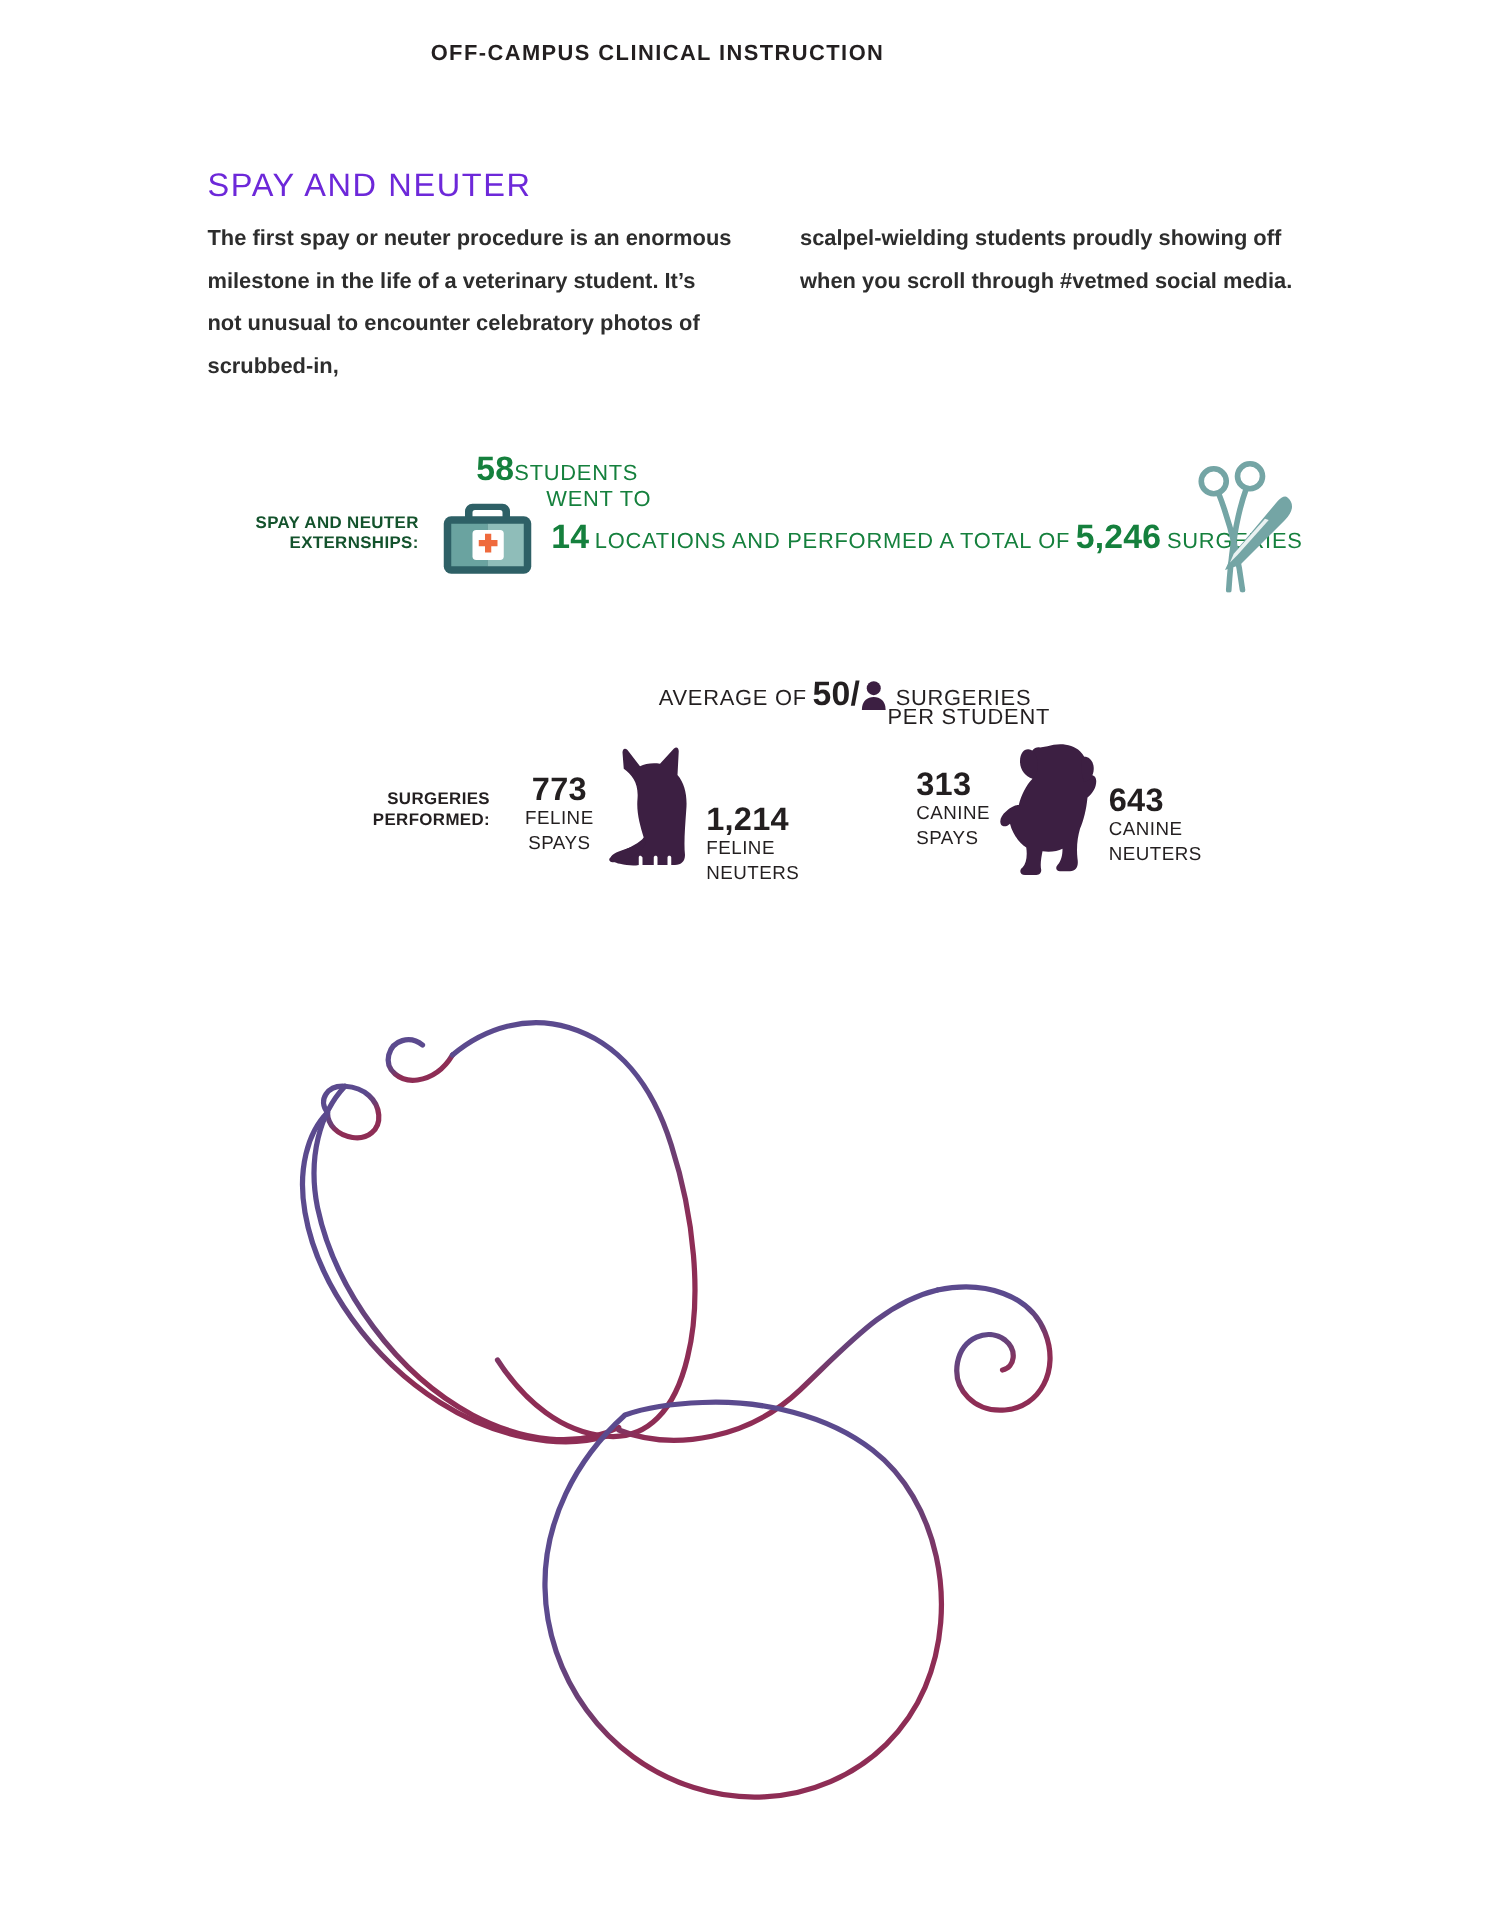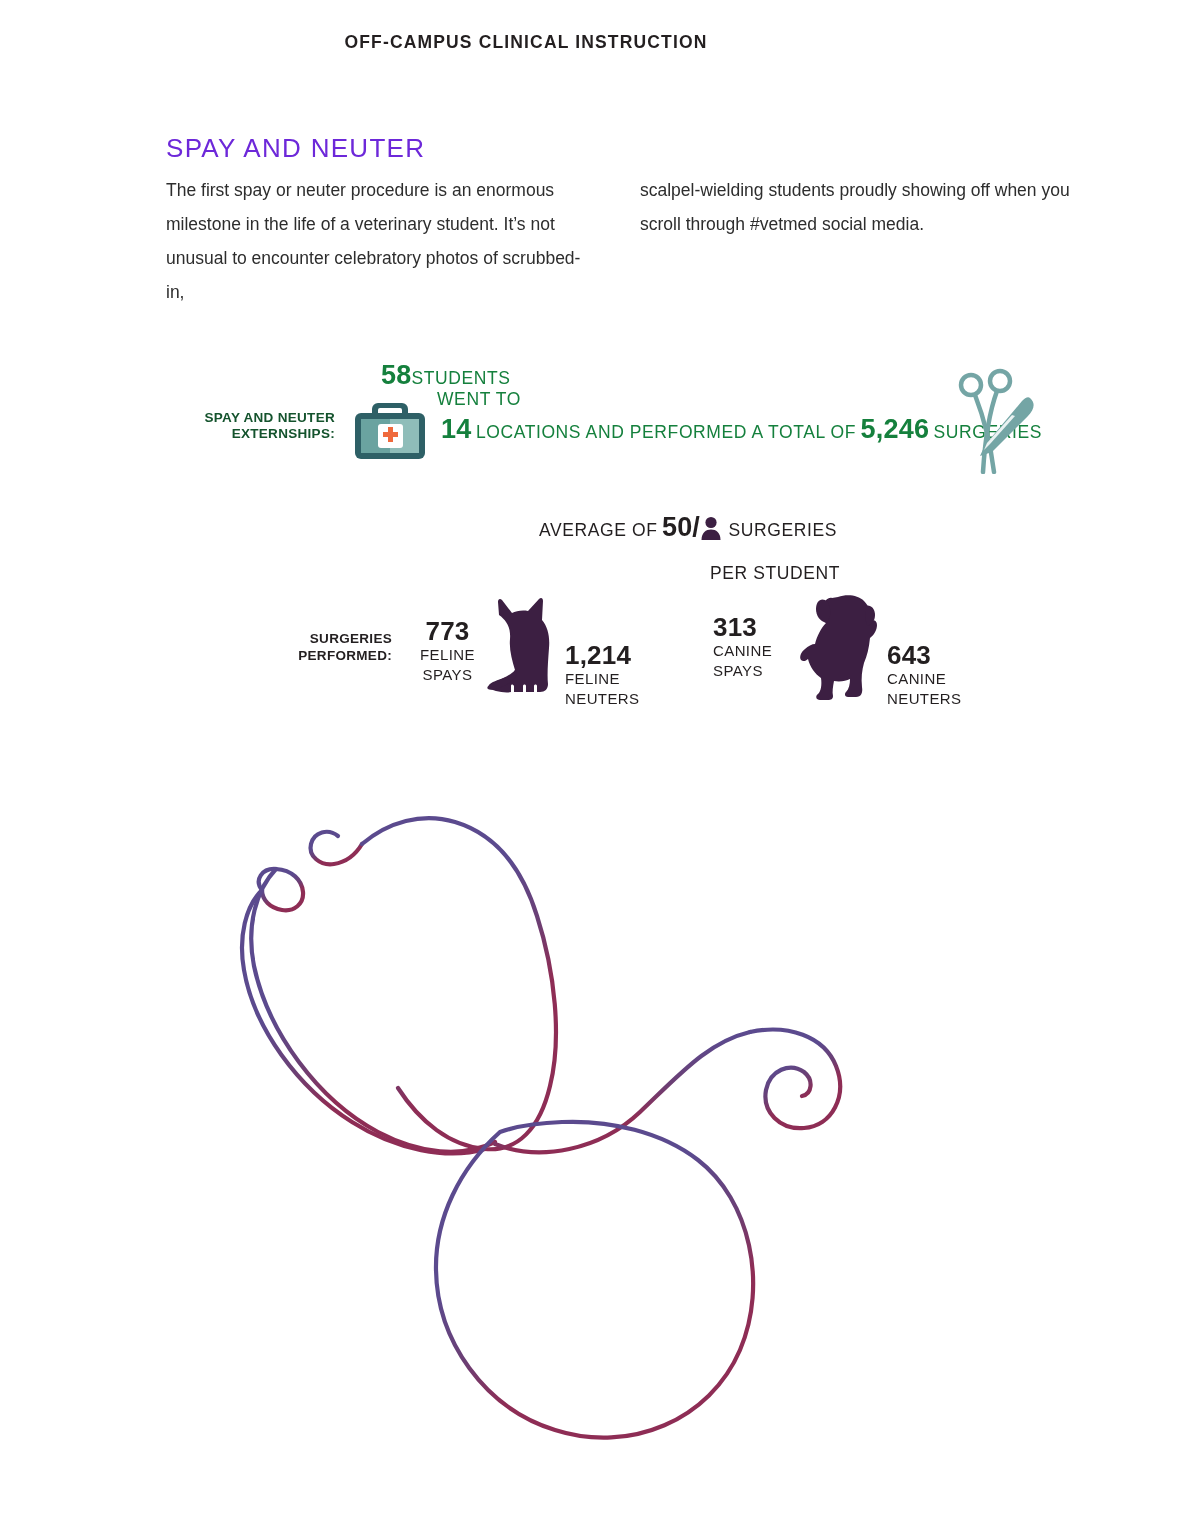--- a/index.html
+++ b/index.html
@@ -39,21 +39,21 @@
     font-weight: 400;
     color: #6d28d9;
   }
 
   
   .intro-col {
     position: absolute;
     font-size: 17.5px;
     line-height: 34px;
     color: #2d2d2d;
-    font-weight: 400;
+    font-weight: 700;
   }
   .intro-col.left  { left: 166px; top: 173px; width: 420px; }
   .intro-col.right { left: 640px; top: 173px; width: 430px; }
 
   
   .ext-block {
     position: absolute;
     left: 160px;
     top: 410px;
     width: 175px;
@@ -105,23 +105,22 @@
     left: 952px;
     top: 368px;
     width: 86px;
     height: 106px;
   }
 
   
   .avg-line {
     position: absolute;
     left: 527px;
-    top: 512px;
+    top: 540px;
     white-space: nowrap;
-    margin-left: 12px;
   }
   .avg-line .cap { vertical-align: baseline; }
   .person-icon {
     display: inline-block;
     width: 22px;
     height: 24px;
     vertical-align: -4px;
     margin: 0 2px 0 0;
   }
   .avg-sub {
@@ -151,22 +150,22 @@
     line-height: 28px;
     letter-spacing: .2px;
   }
   .stat-group .sub {
     font-size: 15px;
     line-height: 20px;
     letter-spacing: .4px;
   }
   .g-feline-spays  { left: 420px; top: 617px; text-align: center; }
   .g-feline-neut   { left: 565px; top: 613px; text-align: left; margin-top: 28px; }
-  .g-canine-spays  { left: 713px; top: 613px; text-align: left; }
-  .g-canine-neut   { left: 887px; top: 641px; text-align: left; }
+  .g-canine-spays  { left: 733px; top: 613px; text-align: left; }
+  .g-canine-neut   { left: 887px; top: 626px; text-align: left; }
 
   .cat-icon {
     position: absolute;
     left: 482px;
     top: 596px;
     width: 78px;
     height: 108px;
   }
   .dog-icon {
     position: absolute;

